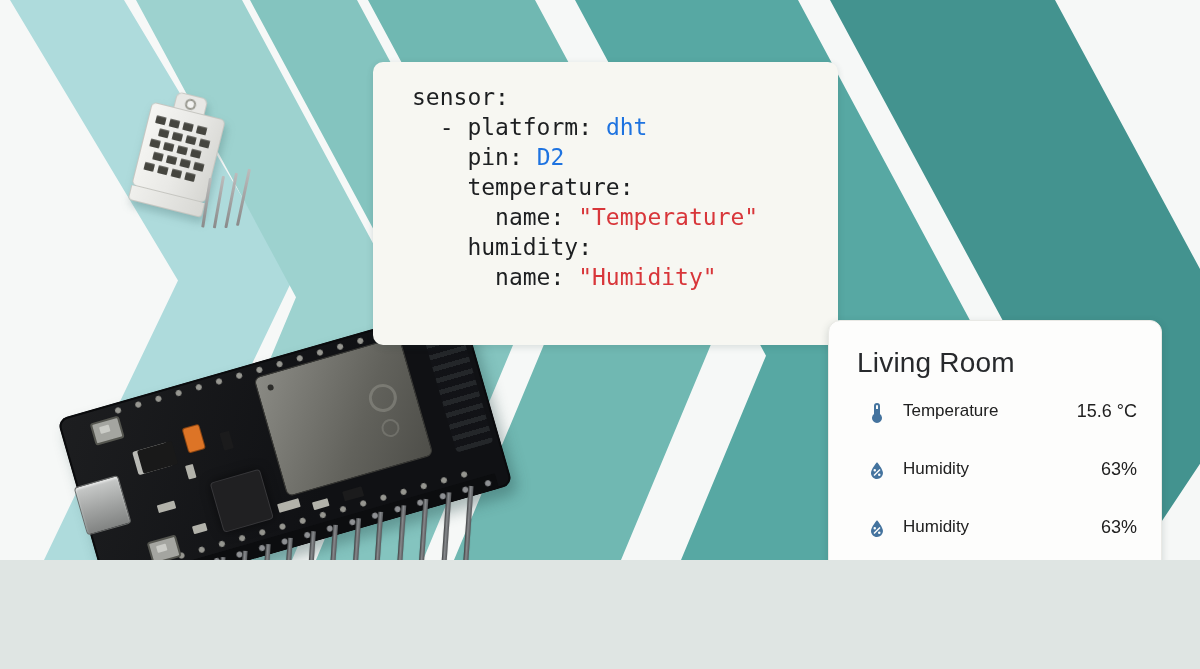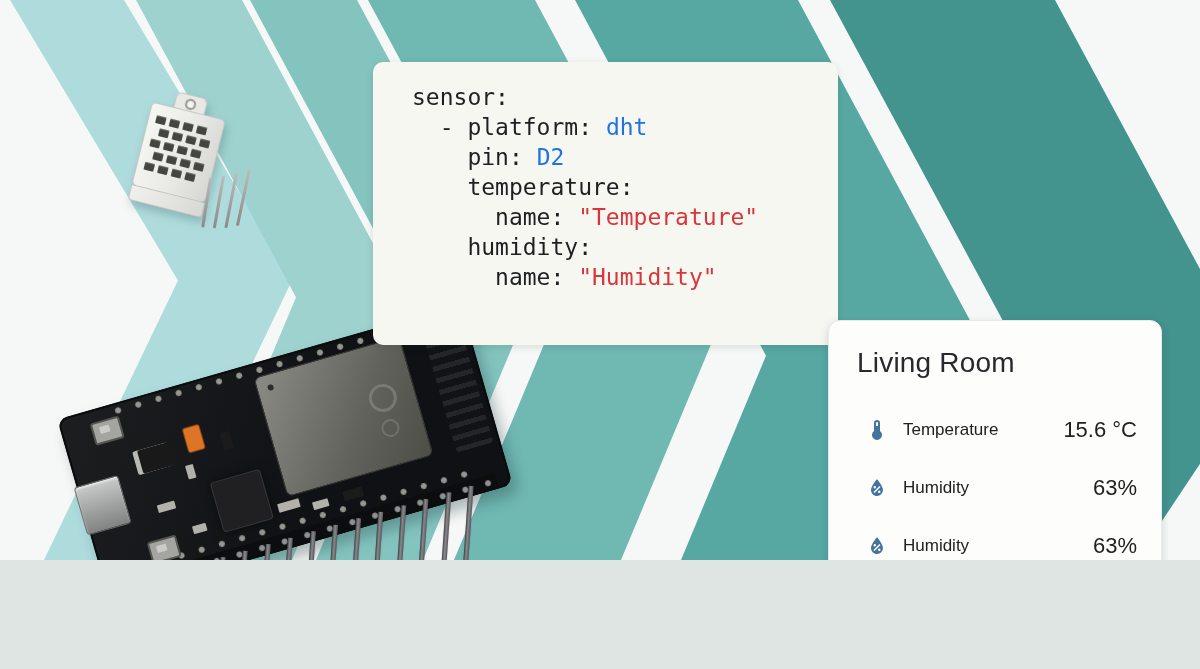--- a/index.html
+++ b/index.html
@@ -32,25 +32,25 @@
     box-sizing:border-box;padding:26px 24px 0 28px;
     background:var(--card-bg,#fdfdfc);border:1px solid #e9e9e5;border-radius:12px;
     box-shadow:0 3px 9px rgba(30,50,50,.18);
     margin-left:16px;
   }
   .ha-title{
     margin:0;font-size:28px;font-weight:400;line-height:32px;
     color:var(--title-color,#27292c);letter-spacing:.2px;
   }
   .entity-rows{margin-top:22px;}
-  .entity-row{display:flex;align-items:center;height:58px;}
+  .entity-row{display:flex;align-items:flex-start;height:58px;}
   .entity-icon{width:24px;height:24px;margin-left:8px;margin-right:14px;flex:0 0 auto;}
   .entity-icon svg{display:block;width:24px;height:24px;}
   .entity-name{flex:1;font-size:17px;color:var(--row-text,#212121);}
-  .entity-value{font-size:22px;color:var(--row-text,#212121);}
+  .entity-value{font-size:18px;color:var(--row-text,#212121);}
 
   
   .dht{
     position:absolute;left:156px;top:86px;width:76px;
     transform:rotate(14deg);transform-origin:top left;
     filter:drop-shadow(3px 5px 4px rgba(50,90,90,.28));
   }
   .dht-tab{
     width:30px;height:15px;margin:0 auto;position:relative;
     background:#e8e8e5;border:1px solid #c9c9c4;border-bottom:none;

